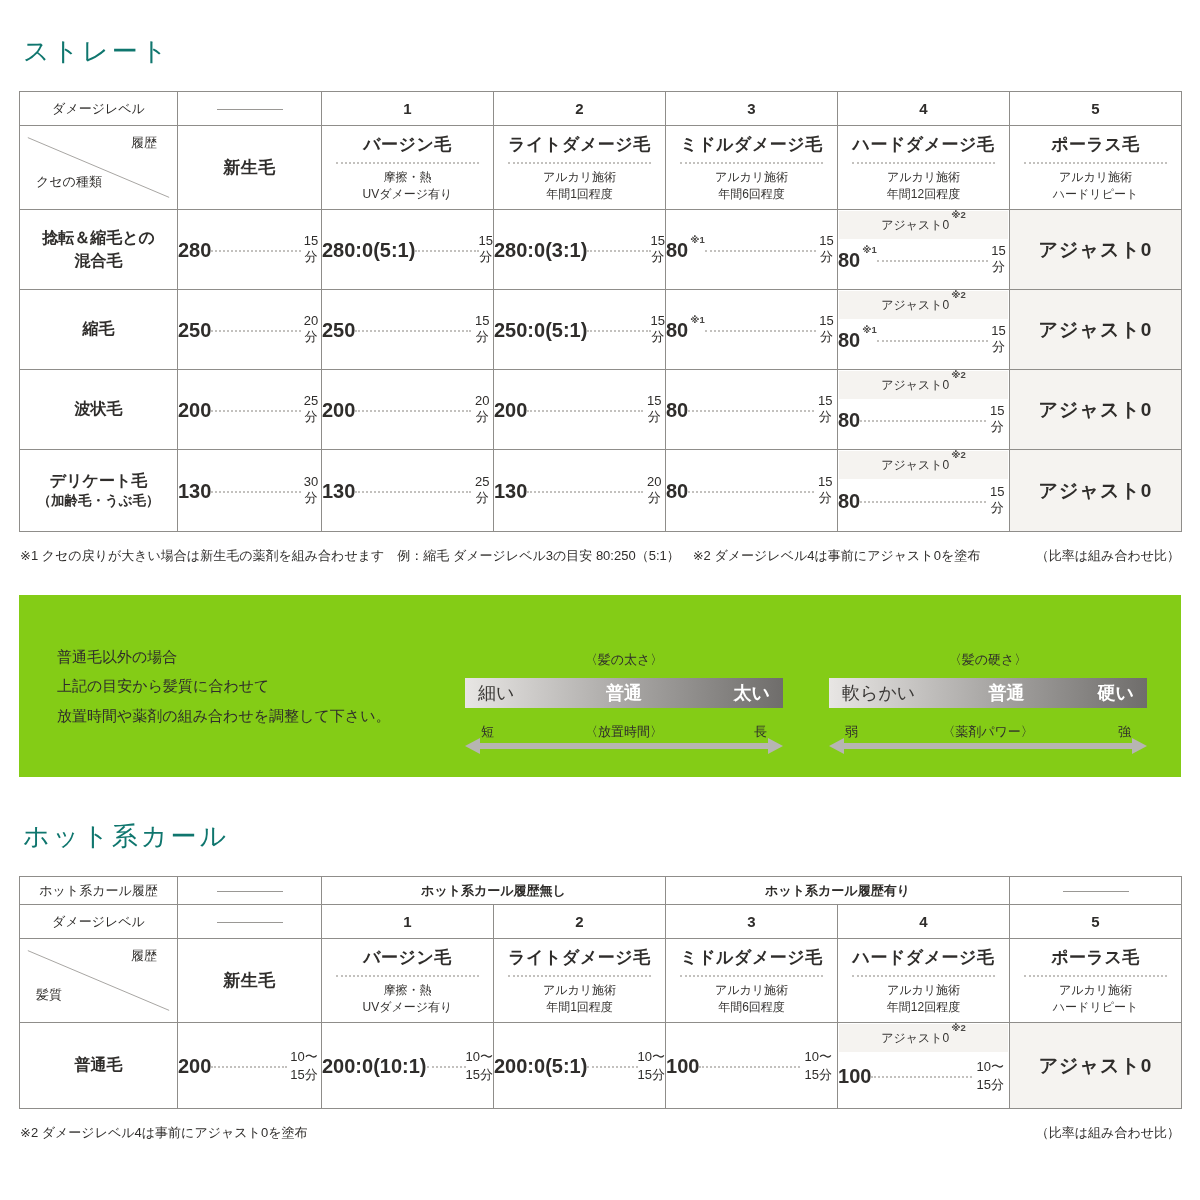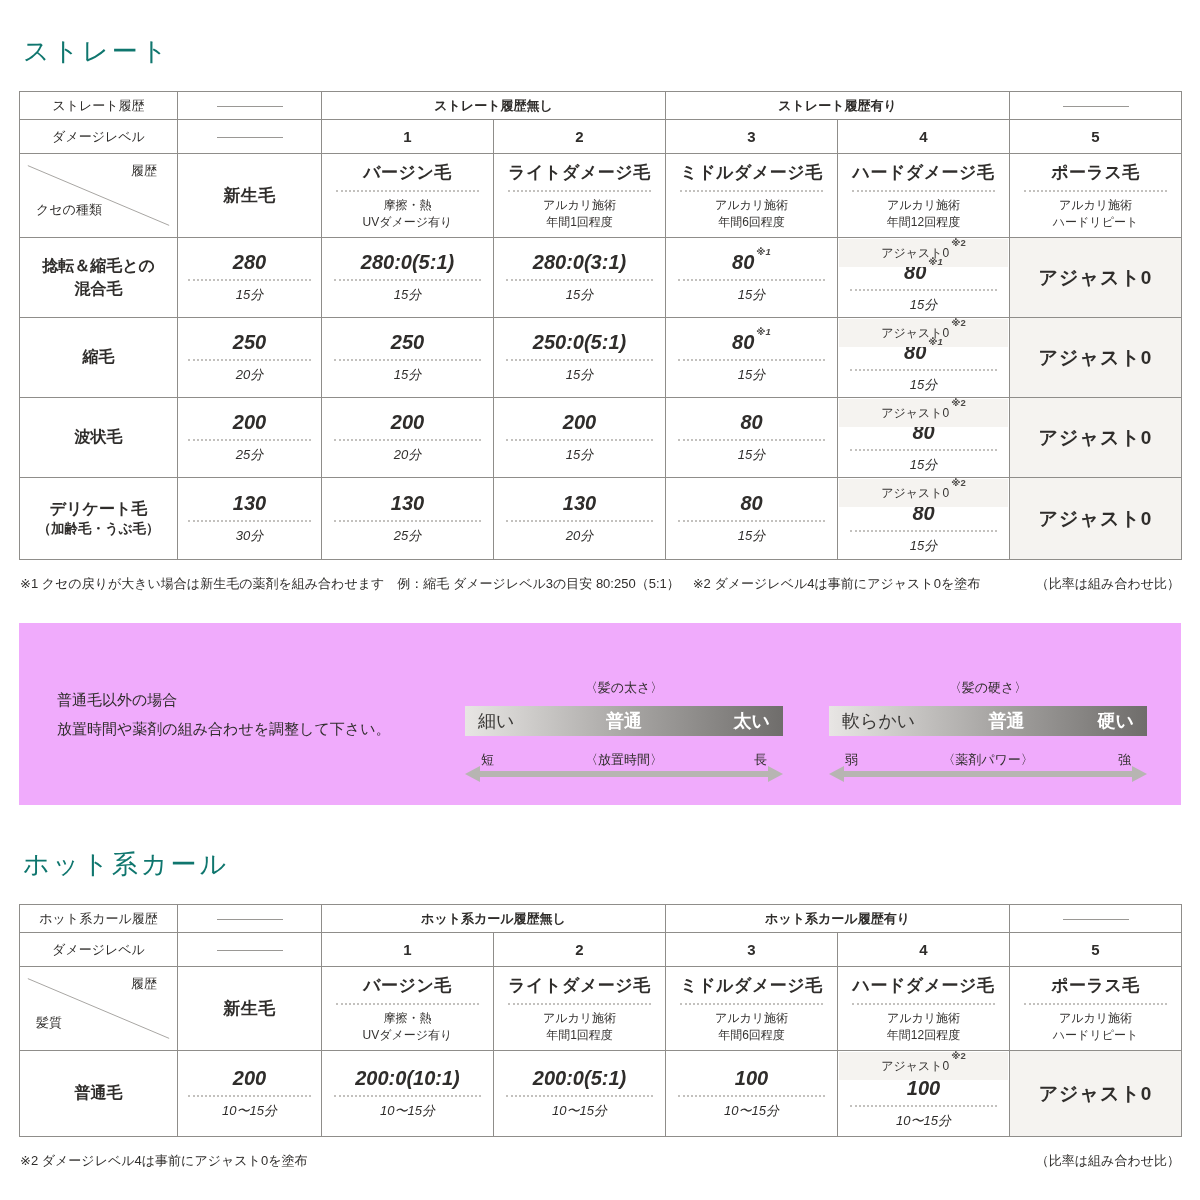--- a/index.html
+++ b/index.html
@@ -26,30 +26,30 @@
   .diagsvg{position:absolute;left:0;top:0;width:100%;height:100%;}
   .corner-top{position:absolute;top:8px;right:20px;font-size:13px;}
   .corner-bottom{position:absolute;bottom:18px;left:16px;font-size:13px;}
   .colname{font-size:17px;font-weight:bold;letter-spacing:0.5px;}
   .hdots{width:84%;border-bottom:2px dotted #c3c1be;margin:6px auto 5px;}
   .desc{font-size:12px;line-height:1.4;color:#343230;}
   .rowlabel{font-size:16px;font-weight:bold;line-height:1.4;}
   .lbl2{font-size:16px;font-weight:bold;}
   .lbl2.small{font-size:13.5px;}
   .vcell{position:relative;}
-  .cbox{height:100%;display:flex;flex-direction:column;align-items:center;justify-content:space-between;font-style:italic;}
+  .cbox{height:100%;display:flex;flex-direction:row;align-items:center;justify-content:space-between;}
   .cbox.padded{padding-top:20px;box-sizing:border-box;}
   .strip{position:absolute;top:1px;left:1px;right:1px;background:#f5f3f0;font-size:12px;padding:4px 0 5px;color:#343230;}
   .val{font-size:20px;font-weight:bold;line-height:1;white-space:nowrap;}
   .sup{font-size:9.5px;font-weight:bold;color:#4a4846;margin-left:2px;position:relative;top:-6px;}
   .dots{width:86%;border-bottom:2px dotted #c3c1be;margin:7px 0 5px;}
   .time{font-size:13px;}
   .solo{background:#f5f3f0;font-weight:bold;font-size:19px;letter-spacing:1px;}
   .note-row{width:1162px;display:flex;justify-content:space-between;font-size:13px;margin-top:15px;padding:0 1px;box-sizing:border-box;}
-  .panel{width:1162px;height:182px;box-sizing:border-box;background:#f0abfc;margin-top:30px;
+  .panel{width:1162px;height:182px;box-sizing:border-box;background:#84cc16;margin-top:30px;
          display:flex;align-items:center;padding:0 32px 0 38px;gap:46px;}
   .panel-text{font-size:15px;line-height:1.95;width:362px;flex:none;}
   .scale-group{width:318px;flex:none;}
   .scale-title{text-align:center;font-size:13px;margin-bottom:9px;margin-top:32px;}
   .scale-bar{height:30px;display:flex;align-items:center;justify-content:space-between;
              padding:0 13px;box-sizing:border-box;font-size:18px;
              background:linear-gradient(90deg,#e8e6e4 0%,#c2c0be 30%,#a3a19f 55%,#6f6d6b 100%);}
   .s-left{color:#3a3836;}
   .s-mid,.s-right{color:#ffffff;font-weight:bold;}
   .arrow-labels{display:flex;justify-content:space-between;font-size:13px;margin-top:15px;padding:0 16px;}
@@ -70,27 +70,20 @@
   <colgroup>
     <col style="width:158px">
       <col style="width:144px">
       <col style="width:172px">
       <col style="width:172px">
       <col style="width:172px">
       <col style="width:172px">
       <col style="width:172px">
   </colgroup>
   <tbody>
-      <tr class="r-hist">
-    <td class="hlabel">ストレート履歴</td>
-    <td><span class="dashline"></span></td>
-    <td colspan="2" class="hmerge">ストレート履歴無し</td>
-    <td colspan="2" class="hmerge">ストレート履歴有り</td>
-    <td><span class="dashline"></span></td>
-  </tr>
   <tr class="r-dmg">
     <td class="hlabel">ダメージレベル</td>
     <td><span class="dashline"></span></td>
     <td class="lvl">1</td>
     <td class="lvl">2</td>
     <td class="lvl">3</td>
     <td class="lvl">4</td>
     <td class="lvl">5</td>
   </tr>
   <tr class="r-cols">
@@ -304,20 +297,21 @@
   </table>
 
 <div class="note-row">
   <span>※1 クセの戻りが大きい場合は新生毛の薬剤を組み合わせます　例：縮毛 ダメージレベル3の目安 80:250（5:1）　※2 ダメージレベル4は事前にアジャスト0を塗布</span>
   <span>（比率は組み合わせ比）</span>
 </div>
 
 <div class="panel">
   <div class="panel-text">
     <div>普通毛以外の場合</div>
+    <div>上記の目安から髪質に合わせて</div>
     <div>放置時間や薬剤の組み合わせを調整して下さい。</div>
   </div>
   <div class="scale-group">
     <div class="scale-title">〈髪の太さ〉</div>
     <div class="scale-bar">
       <span class="s-left">細い</span>
       <span class="s-mid">普通</span>
       <span class="s-right">太い</span>
     </div>
     <div class="arrow-labels">

